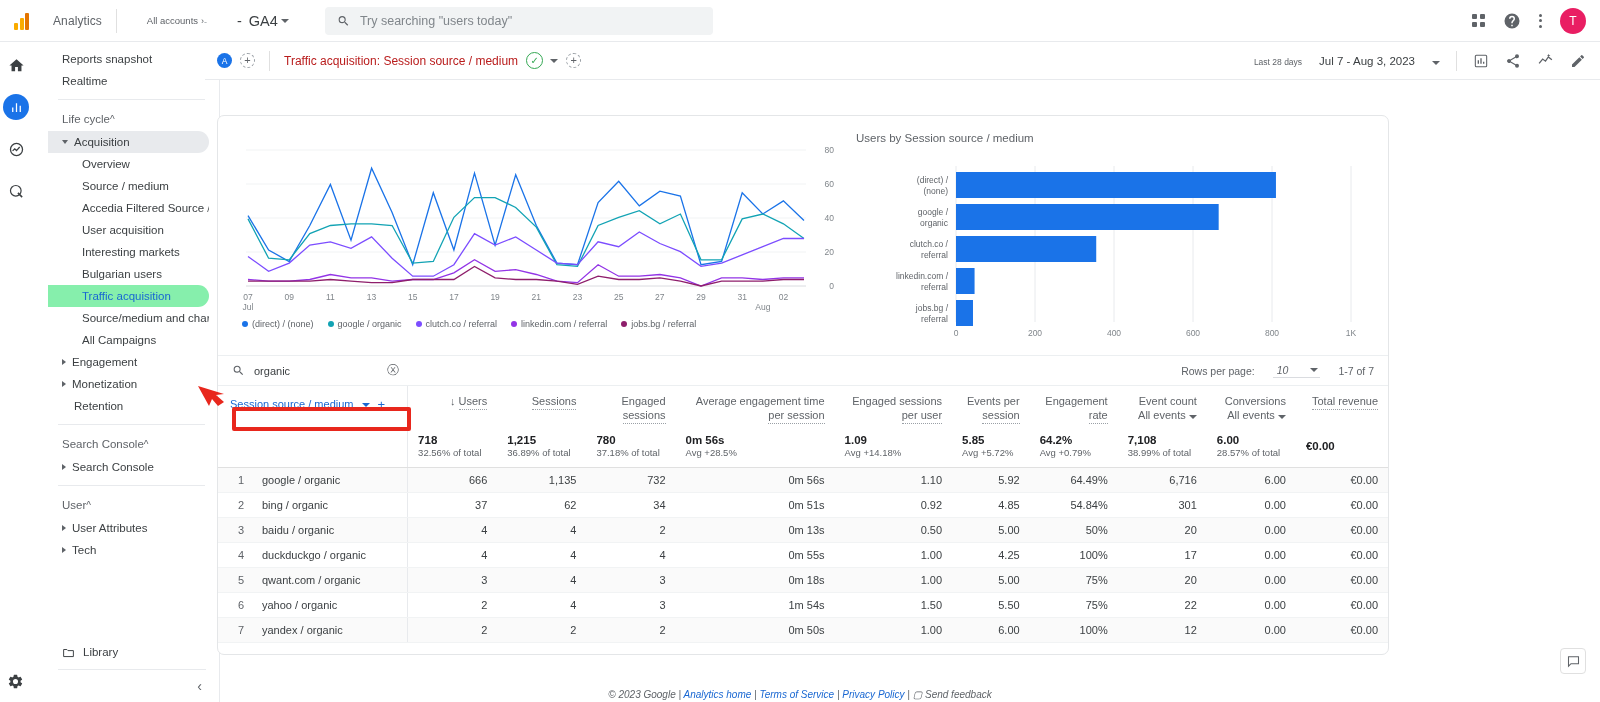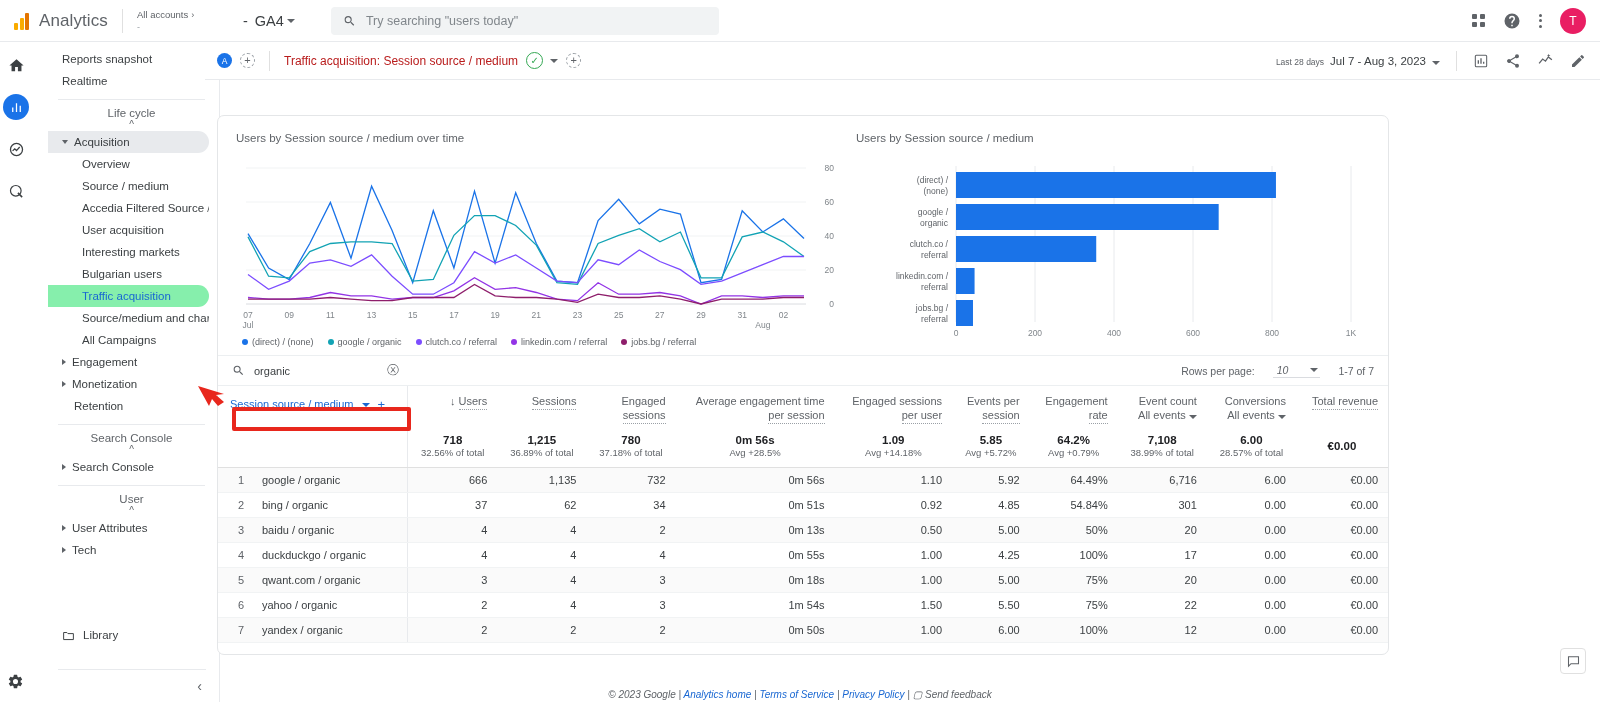--- a/index.html
+++ b/index.html
@@ -14,23 +14,23 @@
   .topbar {
     position: absolute; top: 0; left: 0; width: 1600px; height: 42px;
     display: flex; align-items: center; background: #fff;
     border-bottom: 1px solid #e8eaed;
   }
   .ga-logo { display:flex; align-items:flex-end; gap:1.5px; margin-left:14px; height:18px; }
   .ga-logo i { display:block; width:4px; background:#f9ab00; border-radius:1px; }
   .ga-logo i:nth-child(1){ height:7px; }
   .ga-logo i:nth-child(2){ height:12px; }
   .ga-logo i:nth-child(3){ height:17px; background:#e37400; }
-  .brand-name { font-size: 17px; color: #5f6368; margin-left: 10px; letter-spacing:.1px; }
+  .brand-name { font-size: 12px; color: #5f6368; margin-left: 24px; letter-spacing:.1px; }
   .divider-v { width:1px; height:24px; background:#e0e0e0; margin:0 14px; }
-  .acct-picker { display:flex; flex-direction:column; justify-content:center; min-width:92px; }
+  .acct-picker { display:flex; justify-content:center; min-width:92px; }
   .acct-all { font-size: 9.5px; color:#5f6368; display:flex; align-items:center; gap:3px; }
   .acct-all .chev { font-size:9px; color:#5f6368; }
   .acct-dash { font-size:9px; color:#9aa0a6; margin-top:2px; }
   .prop-picker { font-size:14.5px; color:#3c4043; display:flex; align-items:center; gap:3px; margin-left:14px;}
   .caret { width:0;height:0;border-left:4px solid transparent;border-right:4px solid transparent;border-top:4px solid #5f6368; display:inline-block; }
   .searchbox {
     margin-left: 36px; width: 388px; height: 28px; background: #f1f3f4; border-radius: 4px;
     display: flex; align-items: center; padding: 0 12px; gap: 10px;
   }
   .searchbox input {
@@ -69,21 +69,21 @@
     border-radius: 0 11px 11px 0; margin-right: 10px; white-space:nowrap;
     overflow:hidden; text-overflow:ellipsis; cursor:pointer;
   }
   .nav-item.indent1 { padding-left: 26px; }
   .nav-item.indent2 { padding-left: 34px; }
   .nav-item.selected { background: #86efac; color: #1967d2; }
   .nav-item.highlight { background: #e8eaed; }
   .nav-sep { height:1px; background:#e8eaed; margin: 7px 14px 7px 10px; }
   .nav-group {
     height: 24px; display:flex; align-items:center; 
-    padding-left:14px; padding-right:18px; color:#5f6368; font-size:11.5px;flex-direction:column;
+    padding-left:14px; padding-right:18px; color:#5f6368; font-size:11.5px;
   }
   .arrow-r { width:0;height:0;border-top:3.5px solid transparent;border-bottom:3.5px solid transparent;border-left:4.5px solid #5f6368; margin-right:6px; }
   .arrow-d { width:0;height:0;border-left:3.5px solid transparent;border-right:3.5px solid transparent;border-top:4.5px solid #5f6368; margin-right:6px; }
   .nav-item .nrow { display:flex; align-items:center; }
   .sidebar-bottom { position:absolute; bottom:0; left:0; width:172px; }
   .sidebar-bottom .nav-sep { margin: 0 14px 0 10px; }
   .collapse-btn { height:32px; display:flex; align-items:center; justify-content:flex-end; padding-right:18px; color:#5f6368; font-size:14px;}
 
   
   .page-head {
@@ -92,21 +92,21 @@
   }
   .badge-a { width:15px;height:15px;border-radius:50%;background:#1a73e8;color:#fff;font-size:8.5px;
              display:flex;align-items:center;justify-content:center;margin-left:12px;}
   .dashed-plus { width:15px;height:15px;border:1px dashed #9aa0a6;border-radius:50%;color:#5f6368;
                  font-size:11px;display:flex;align-items:center;justify-content:center;margin-left:8px;line-height:1;}
   .head-div { width:1px;height:20px;background:#e0e0e0;margin:0 14px; }
   .page-title { font-size: 12px; color: #b91c1c; }
   .chip-check { margin-left:8px; width:17px;height:17px;border:1px solid #34a853;border-radius:50%;
                 display:flex;align-items:center;justify-content:center;color:#34a853;font-size:10px;}
   .head-right { margin-left:auto; display:flex; align-items:center; gap:16px; padding-right:14px; }
-  .daterange { font-size:11.5px; color:#3c4043; display:flex; align-items:baseline; gap:6px; }
+  .daterange { font-size:11.5px; color:#3c4043; display:flex; align-items:baseline; gap:17px; }
   .daterange .small { font-size:8.5px; color:#5f6368; }
   .head-right .hdiv { width:1px;height:20px;background:#e0e0e0; }
 
   
   .card {
     position: absolute; top: 115px; left: 217px; width: 1172px; height: 540px;
     background: #fff; border: 1px solid #e4e6e8; border-radius: 7px;
   }
   .charts { display: flex; height: 240px; border-bottom: 1px solid #eceff1; }
   .chart-box { padding: 16px 18px 0 18px; position: relative; }
@@ -135,21 +135,21 @@
   thead th {
     vertical-align: top; padding: 9px 10px 6px 10px; font-weight: normal;
     color: #5f6368; text-align: right; line-height: 1.25;
   }
   thead th .u { border-bottom: 1px dotted #9aa0a6; display:inline-block; }
   thead th.dim { text-align: left; }
   .dim-chip {
     display:inline-flex; align-items:center; gap:8px; color:#1967d2; font-size:11px;
     padding: 2px 2px;
   }
-  .totals td { padding: 4px 10px 9px 10px; text-align: center; border-bottom: 1px solid #e0e0e0;}
+  .totals td { padding: 4px 10px 9px 10px; text-align: left; border-bottom: 1px solid #e0e0e0;}
   .totals .big { font-size: 11.5px; color:#202124; font-weight: bold; }
   .totals .sub { font-size: 9.5px; color:#5f6368; margin-top:1px; }
   tbody tr td { padding: 6px 10px; text-align: right; border-bottom: 1px solid #f1f3f4; height: 23px;}
   tbody tr.alt { background: #fafafa; }
   td.idx { width: 34px; text-align: right; color: #5f6368; padding-right: 8px;}
   td.name { text-align: left; color: #3c4043; }
   .colsep { border-left: 1px solid #e8eaed; }
 
   
   .anno-box {
@@ -338,21 +338,21 @@
       </span>
     </div>
     <div class="nav-item">
       <span class="nrow">
         <span class="arrow-r"></span>
         <span>Tech</span>
       </span>
     </div>
 
     <div class="sidebar-bottom">
-      <div class="nav-item" style="margin-bottom:23px;">
+      <div class="nav-item" style="margin-bottom:6px;">
         <span class="nrow">
           <svg width="13" height="13" viewBox="0 0 24 24" style="margin-right:8px;">
             <path fill="none" stroke="#3c4043" stroke-width="1.8" d="M3 6.5h6l2 2h10v11H3z"></path>
           </svg>
           <span>Library</span>
         </span>
       </div>
       <div class="nav-sep"></div>
       <div class="collapse-btn">
         <span>‹</span>
@@ -391,21 +391,20 @@
         <path fill="#5f6368" d="M3 17.25V21h3.75L17.81 9.94l-3.75-3.75L3 17.25zM20.71 7.04a1 1 0 000-1.41l-2.34-2.34a1 1 0 00-1.41 0l-1.83 1.83 3.75 3.75 1.83-1.83z"></path>
       </svg>
     </div>
   </div>
 
   <div class="card">
 
     <div class="charts">
 
       <div class="chart-box left">
-        <div class="chart-title">Users by Session source / medium over time</div>
         <svg width="600" height="185" viewBox="0 0 600 185">
           <g>
             <line x1="10" y1="18" x2="570" y2="18" stroke="#f1f3f4" stroke-width="1"></line>
             <line x1="10" y1="52" x2="570" y2="52" stroke="#f1f3f4" stroke-width="1"></line>
             <line x1="10" y1="86" x2="570" y2="86" stroke="#f1f3f4" stroke-width="1"></line>
             <line x1="10" y1="120" x2="570" y2="120" stroke="#f1f3f4" stroke-width="1"></line>
             <line x1="10" y1="154" x2="570" y2="154" stroke="#dadce0" stroke-width="1"></line>
           </g>
           <g id="line-series">
               <path d="M12.0 83.6 L32.6 118.0 L53.2 129.5 L73.8 93.5 L94.4 52.5 L115.0 108.2 L135.6 36.2 L156.1 80.4 L176.7 132.7 L197.3 60.7 L217.9 118.0 L238.5 41.1 L259.1 113.1 L279.7 42.7 L300.3 93.5 L320.9 131.1 L341.5 132.7 L362.1 70.5 L382.7 49.3 L403.3 73.8 L423.9 59.1 L444.4 64.0 L465.0 132.7 L485.6 129.5 L506.2 60.7 L526.8 82.0 L547.4 68.9 L568.0 88.5" fill="none" stroke="#1a73e8" stroke-width="1.3"></path>

